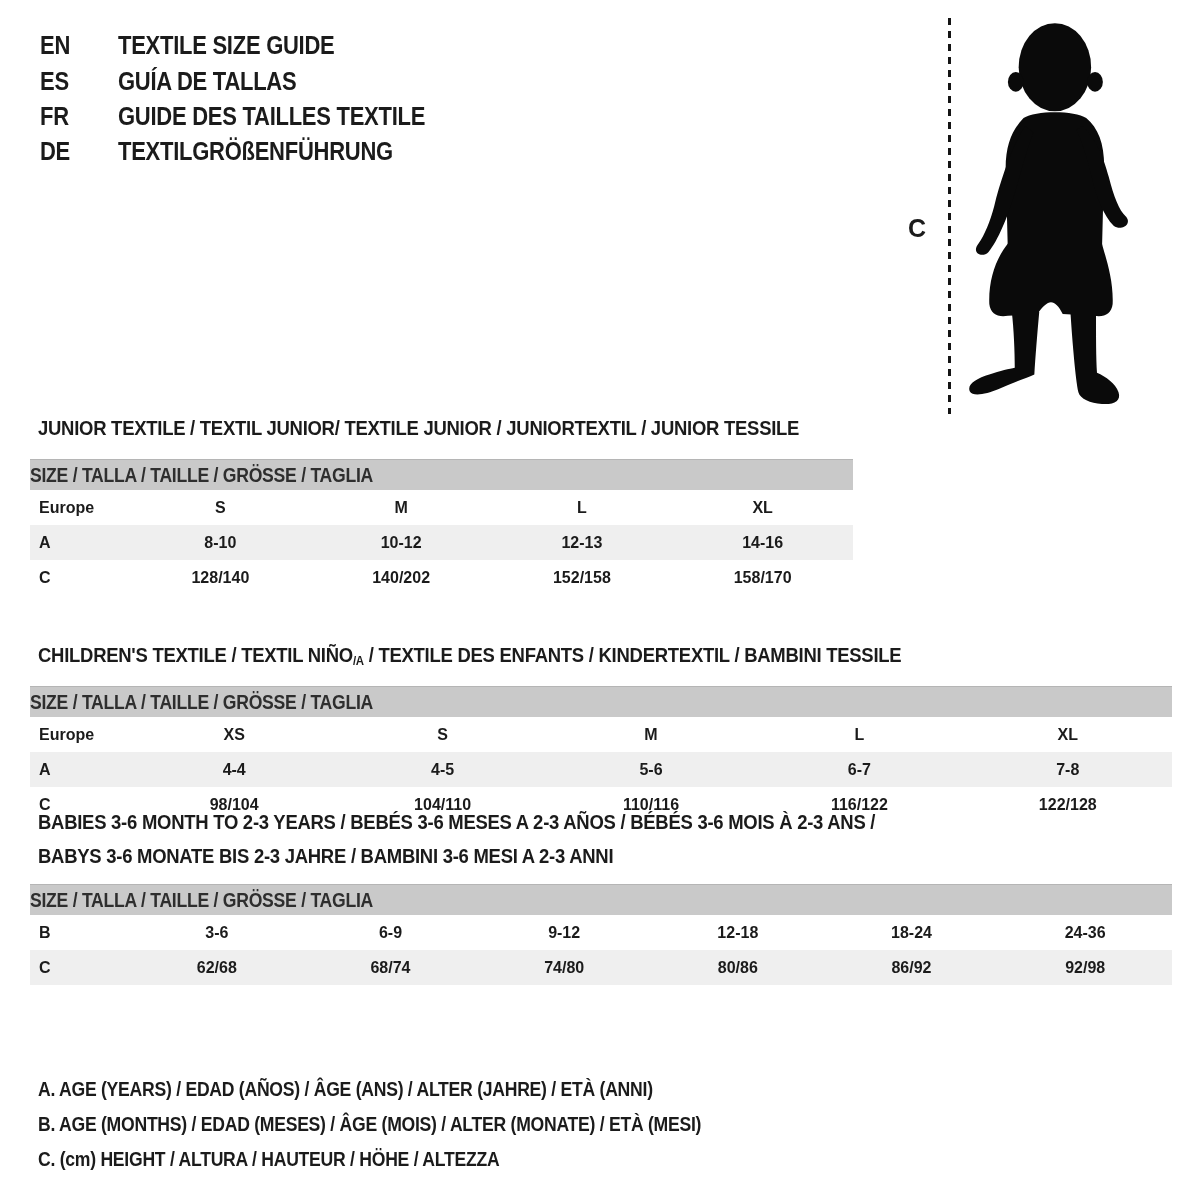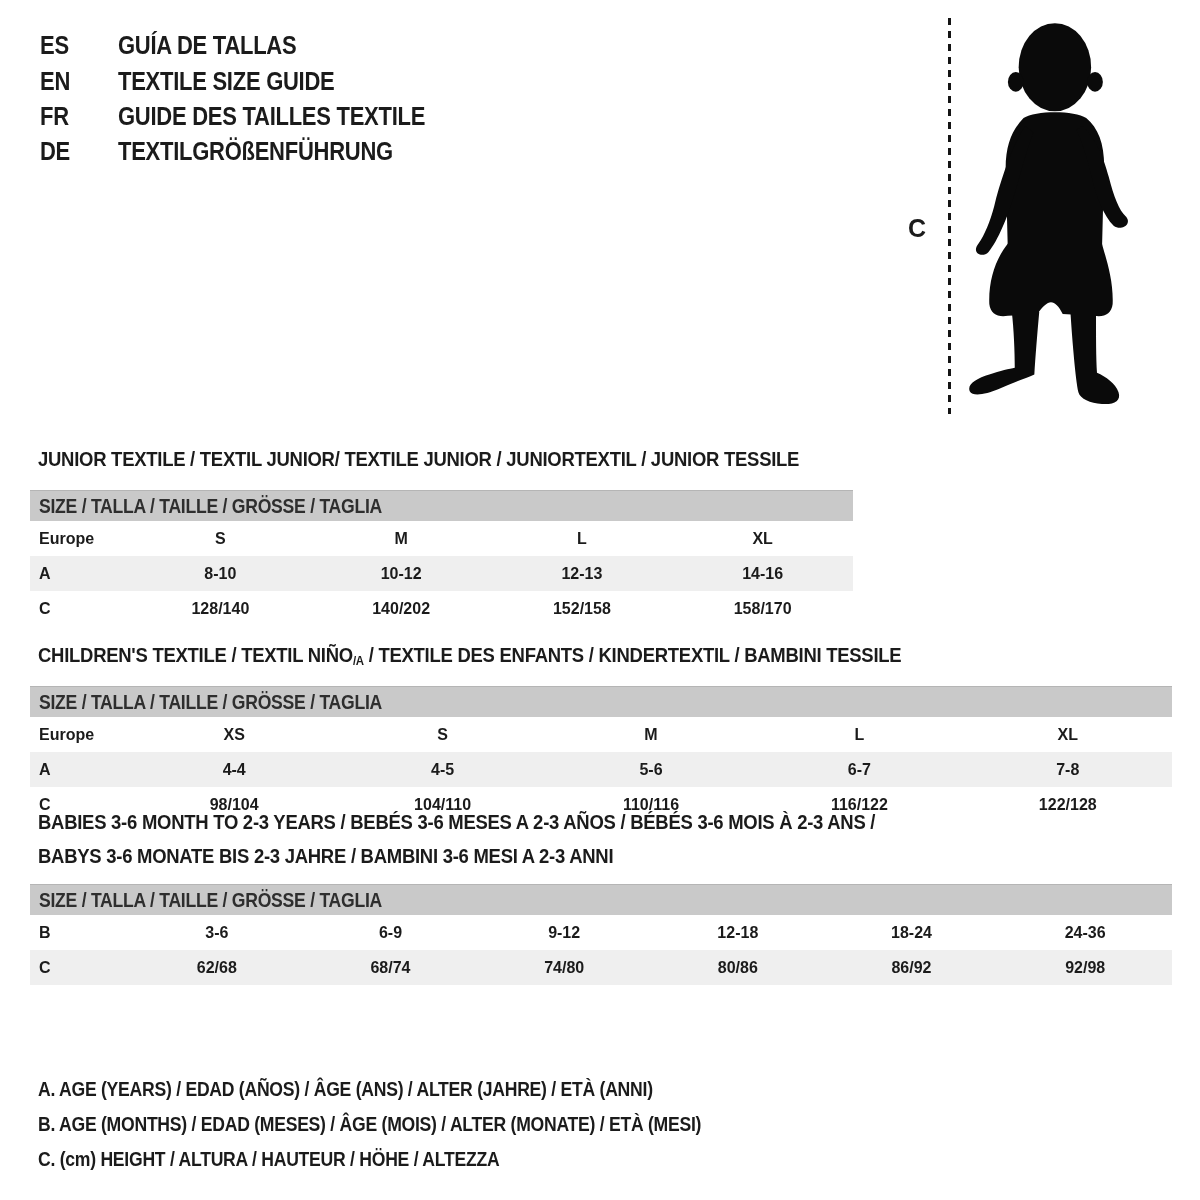--- a/index.html
+++ b/index.html
@@ -17,52 +17,52 @@
   .lang-title{font-weight:bold;font-size:25px;}
 
   
   .dash-line{position:absolute;left:948px;top:18px;width:3px;height:396px;
     background:repeating-linear-gradient(to bottom,#141414 0 7px,transparent 7px 13px);}
   .c-label{position:absolute;left:908px;top:214px;font-size:25px;font-weight:bold;}
   .baby{position:absolute;left:957px;top:16px;width:186px;height:400px;color:var(--silhouette-color,#0a0a0a);}
 
   
   .sec{position:absolute;left:30px;}
-  .sec-0{top:442px;width:823px;}
+  .sec-0{top:411px;width:823px;}
   .sec-1{top:638px;width:1142px;}
   .sec-2{top:805px;width:1142px;}
   .sec-title{margin-left:8px;font-size:21px;font-weight:bold;}
   .title-line{line-height:34px;height:34px;}
   .subscript{font-size:13px;position:relative;top:3px;}
   .size-table{margin-top:14px;}
   .sec-2 .size-table{margin-top:11px;}
   .table-head{height:30px;background:var(--table-header-bg,#c9c9c9);display:flex;align-items:center;
-    padding-left:9px;font-size:20px;font-weight:bold;color:#2e2e2e;border-top:1px solid #b5b5b5;}
+    font-size:20px;font-weight:bold;color:#2e2e2e;border-top:1px solid #b5b5b5;}
   .table-row{display:grid;height:35px;align-items:center;font-size:16px;font-weight:bold;}
   .table-row.shaded{background:var(--row-alt-bg,#efefef);}
   .row-label{padding-left:9px;text-align:left;}
   .cell{text-align:center;}
 
   
   .legend{position:absolute;left:38px;top:1072px;}
   .legend-line{font-size:20px;font-weight:bold;line-height:35px;height:35px;}
 </style>
 </head>
 <body>
 
 <div class="canvas">
 
   <div class="lang-block">
       <div class="lang-row">
+        <span class="lang-code cond">EN</span>
+        <span class="lang-title cond">TEXTILE SIZE GUIDE</span>
+      </div>
+      <div class="lang-row">
         <span class="lang-code cond">ES</span>
         <span class="lang-title cond">GUÍA DE TALLAS</span>
-      </div>
-      <div class="lang-row">
-        <span class="lang-code cond">EN</span>
-        <span class="lang-title cond">TEXTILE SIZE GUIDE</span>
       </div>
       <div class="lang-row">
         <span class="lang-code cond">FR</span>
         <span class="lang-title cond">GUIDE DES TAILLES TEXTILE</span>
       </div>
       <div class="lang-row">
         <span class="lang-code cond">DE</span>
         <span class="lang-title cond">TEXTILGRÖßENFÜHRUNG</span>
       </div>
     </div>

